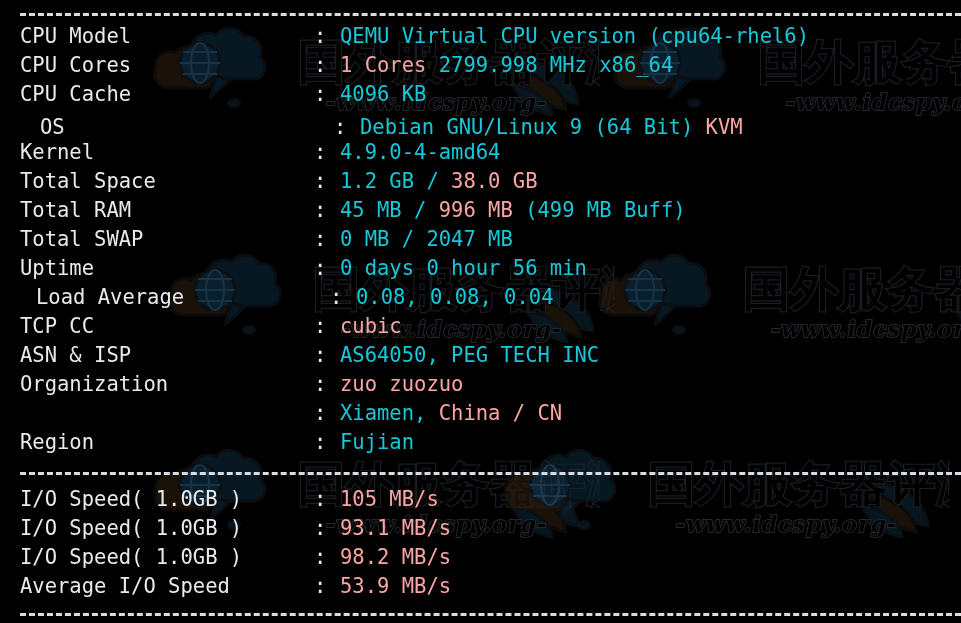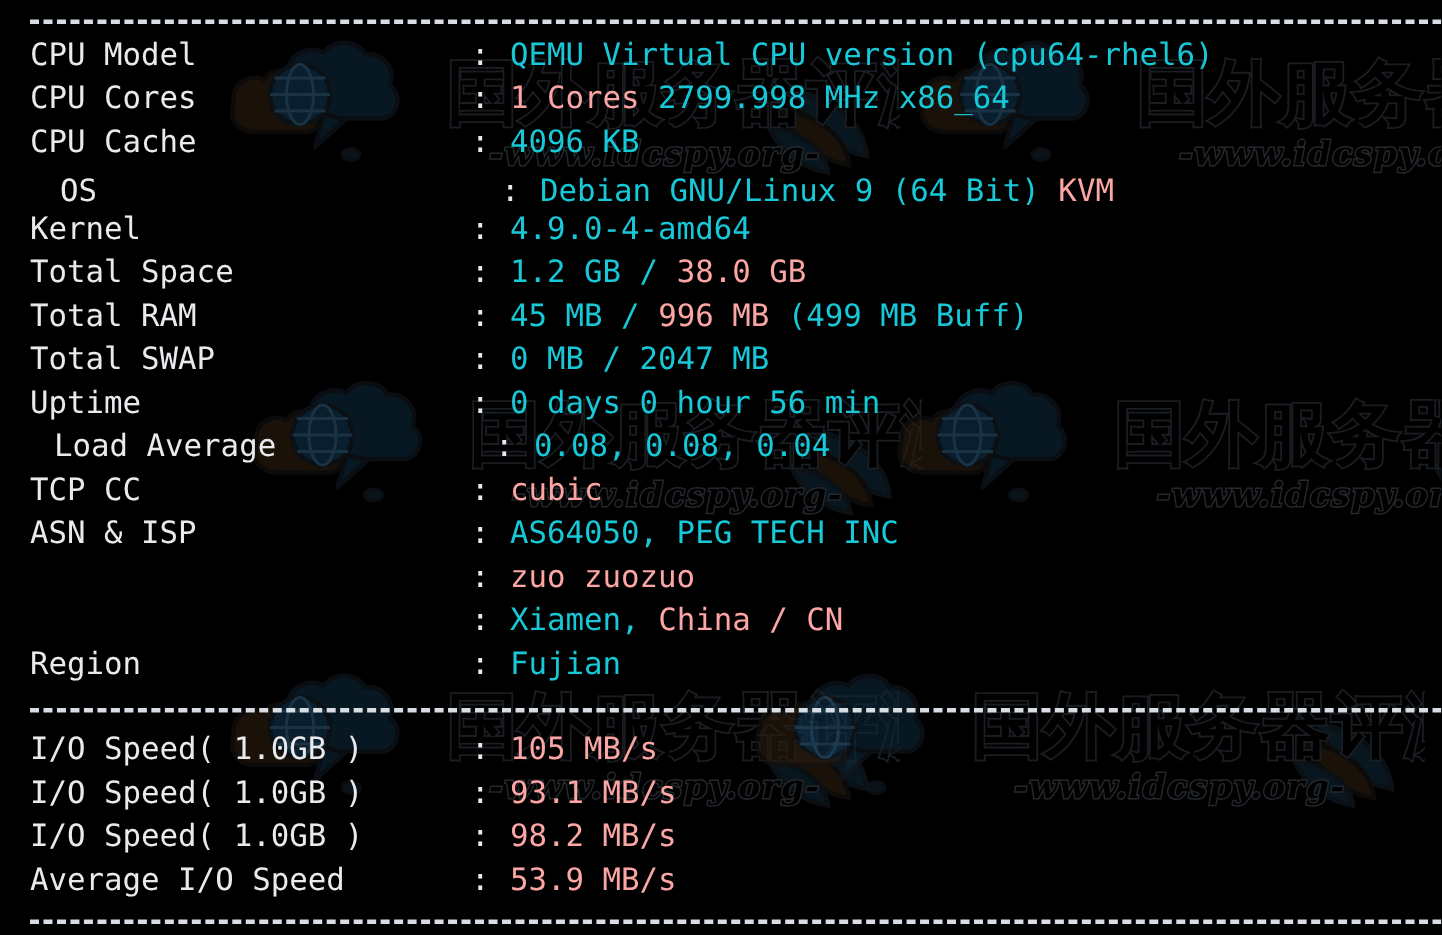--- a/index.html
+++ b/index.html
@@ -297,21 +297,21 @@
         <div class="row" style="top: 80px;"><span class="label">CPU Cache</span><span class="colon">:</span><span class="value"><span>4096 KB</span></span></div>
         <div class="row" style="top: 113px; margin-left: 20px;"><span class="label">OS</span><span class="colon">:</span><span class="value"><span>Debian GNU/Linux 9 (64 Bit) </span><span class="hl">KVM</span></span></div>
         <div class="row" style="top: 138px;"><span class="label">Kernel</span><span class="colon">:</span><span class="value"><span>4.9.0-4-amd64</span></span></div>
         <div class="row" style="top: 167px;"><span class="label">Total Space</span><span class="colon">:</span><span class="value"><span>1.2 GB / </span><span class="hl">38.0 GB</span></span></div>
         <div class="row" style="top: 196px;"><span class="label">Total RAM</span><span class="colon">:</span><span class="value"><span>45 MB / </span><span class="hl">996 MB</span><span> (499 MB Buff)</span></span></div>
         <div class="row" style="top: 225px;"><span class="label">Total SWAP</span><span class="colon">:</span><span class="value"><span>0 MB / 2047 MB</span></span></div>
         <div class="row" style="top: 254px;"><span class="label">Uptime</span><span class="colon">:</span><span class="value"><span>0 days 0 hour 56 min</span></span></div>
         <div class="row" style="top: 283px; margin-left: 16px;"><span class="label">Load Average</span><span class="colon">:</span><span class="value"><span>0.08, 0.08, 0.04</span></span></div>
         <div class="row" style="top: 312px;"><span class="label">TCP CC</span><span class="colon">:</span><span class="value"><span class="hl">cubic</span></span></div>
         <div class="row" style="top: 341px;"><span class="label">ASN &amp; ISP</span><span class="colon">:</span><span class="value"><span>AS64050, PEG TECH INC</span></span></div>
-        <div class="row" style="top: 370px;"><span class="colon">:</span><span class="value"><span class="hl">zuo zuozuo</span></span></div>
+        <div class="row" style="top: 370px;"><span class="label">Organization</span><span class="colon">:</span><span class="value"><span class="hl">zuo zuozuo</span></span></div>
         <div class="row" style="top: 399px;"><span class="colon">:</span><span class="value"><span>Xiamen, </span><span class="hl">China / CN</span></span></div>
         <div class="row" style="top: 428px; text-decoration: underline;"><span class="label">Region</span><span class="colon">:</span><span class="value"><span>Fujian</span></span></div>
       </div>
     <div id="io-block">
         <div class="row" style="top: 485px;"><span class="label">I/O Speed( 1.0GB )</span><span class="colon">:</span><span class="value"><span class="hl">105 MB/s</span></span></div>
         <div class="row" style="top: 514px;"><span class="label">I/O Speed( 1.0GB )</span><span class="colon">:</span><span class="value"><span class="hl">93.1 MB/s</span></span></div>
         <div class="row" style="top: 543px;"><span class="label">I/O Speed( 1.0GB )</span><span class="colon">:</span><span class="value"><span class="hl">98.2 MB/s</span></span></div>
         <div class="row" style="top: 572px; text-align: right;"><span class="label">Average I/O Speed</span><span class="colon">:</span><span class="value"><span class="hl">53.9 MB/s</span></span></div>
       </div>
   </div>

